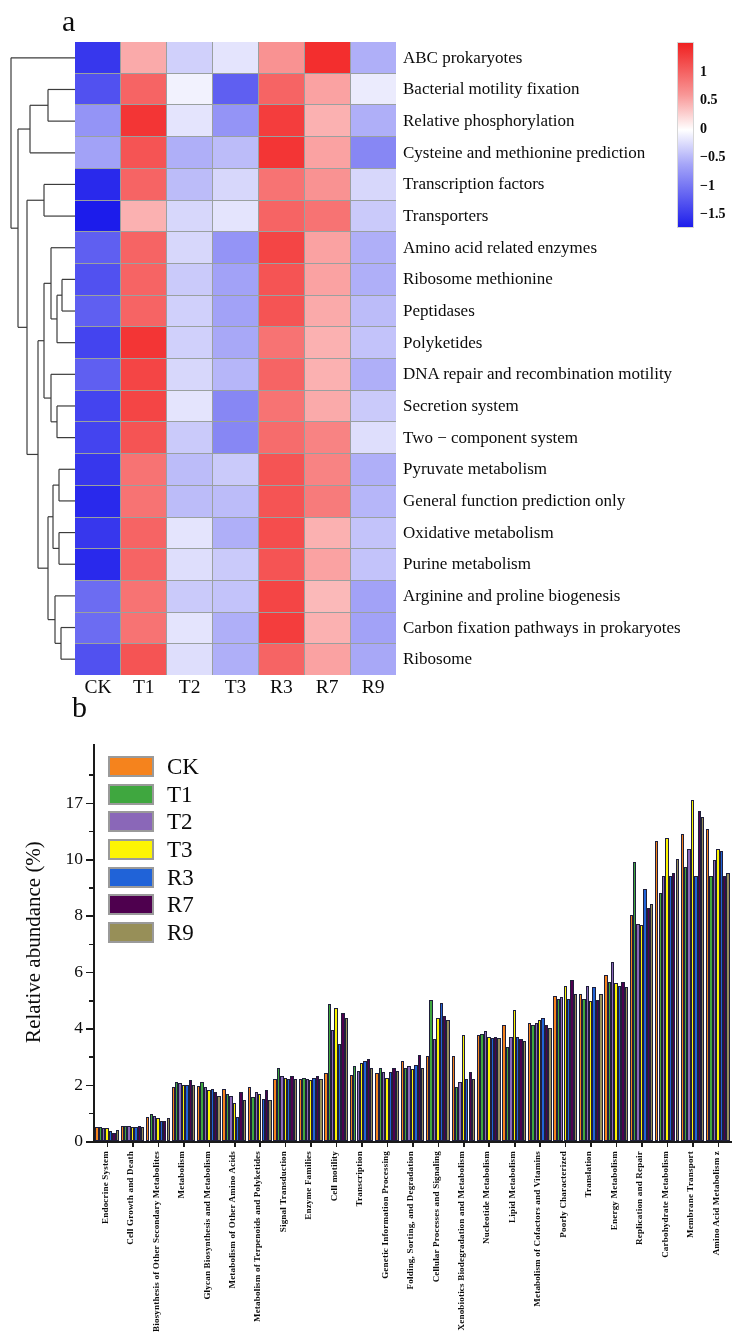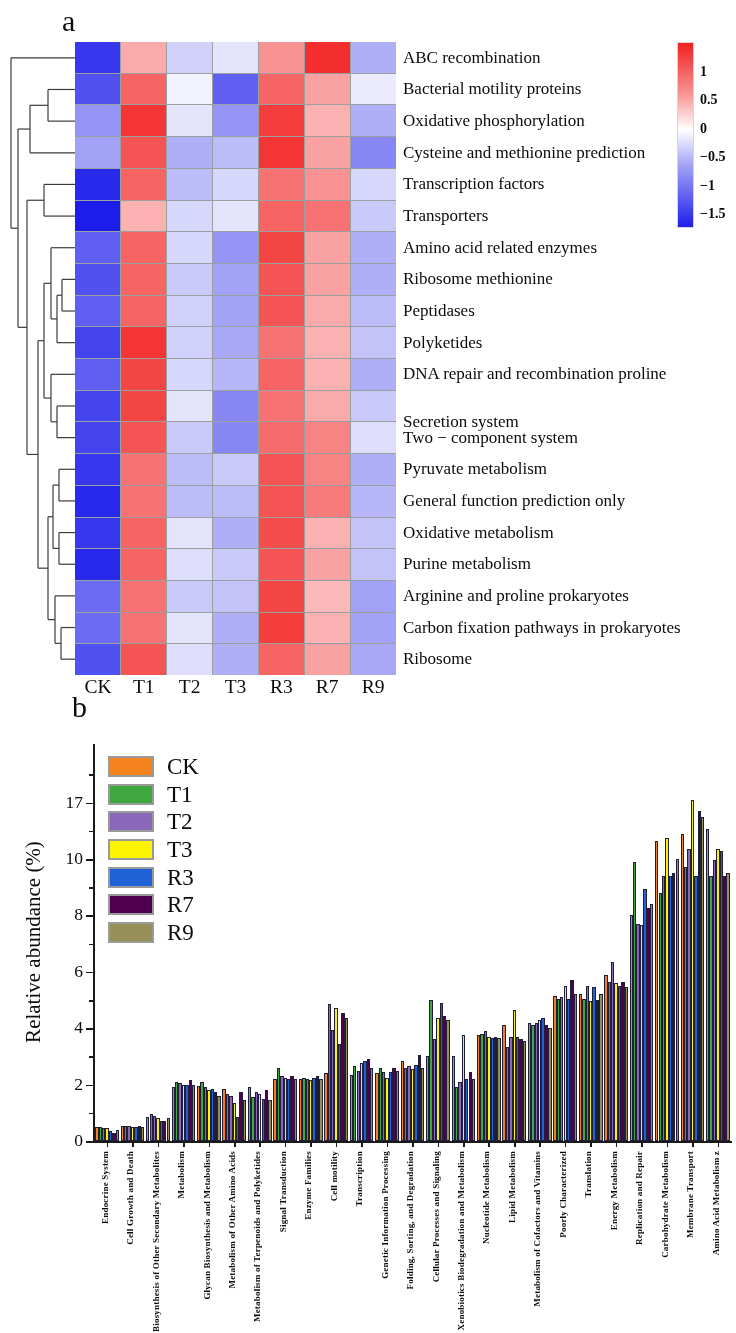--- a/index.html
+++ b/index.html
@@ -240,38 +240,38 @@
       <div class="hm-cell" title="Ribosome / CK: -1.3" style="background: rgb(81, 81, 240);"></div>
       <div class="hm-cell" title="Ribosome / T1: 1.1" style="background: rgb(245, 84, 84);"></div>
       <div class="hm-cell" title="Ribosome / T2: -0.25" style="background: rgb(222, 222, 252);"></div>
       <div class="hm-cell" title="Ribosome / T3: -0.6" style="background: rgb(175, 175, 248);"></div>
       <div class="hm-cell" title="Ribosome / R3: 1" style="background: rgb(246, 100, 100);"></div>
       <div class="hm-cell" title="Ribosome / R7: 0.6" style="background: rgb(250, 162, 162);"></div>
       <div class="hm-cell" title="Ribosome / R9: -0.65" style="background: rgb(168, 168, 247);"></div>
     </div>
 
   <div id="hm-rowlabs">
-      <div class="abs hm-rowlab" style="top: 42px;">ABC recombination</div>
-      <div class="abs hm-rowlab" style="top: 73.65px;">Bacterial motility proteins</div>
-      <div class="abs hm-rowlab" style="top: 105.3px;">Oxidative phosphorylation</div>
+      <div class="abs hm-rowlab" style="top: 42px;">ABC prokaryotes</div>
+      <div class="abs hm-rowlab" style="top: 73.65px;">Bacterial motility fixation</div>
+      <div class="abs hm-rowlab" style="top: 105.3px;">Relative phosphorylation</div>
       <div class="abs hm-rowlab" style="top: 136.95px;">Cysteine and methionine prediction</div>
       <div class="abs hm-rowlab" style="top: 168.6px;">Transcription factors</div>
       <div class="abs hm-rowlab" style="top: 200.25px;">Transporters</div>
       <div class="abs hm-rowlab" style="top: 231.9px;">Amino acid related enzymes</div>
       <div class="abs hm-rowlab" style="top: 263.55px;">Ribosome methionine</div>
       <div class="abs hm-rowlab" style="top: 295.2px;">Peptidases</div>
       <div class="abs hm-rowlab" style="top: 326.85px;">Polyketides</div>
-      <div class="abs hm-rowlab" style="top: 358.5px;">DNA repair and recombination proline</div>
-      <div class="abs hm-rowlab" style="top: 390.15px; margin-top: 16px;">Secretion system</div>
+      <div class="abs hm-rowlab" style="top: 358.5px;">DNA repair and recombination motility</div>
+      <div class="abs hm-rowlab" style="top: 390.15px;">Secretion system</div>
       <div class="abs hm-rowlab" style="top: 421.8px;">Two − component system</div>
       <div class="abs hm-rowlab" style="top: 453.45px;">Pyruvate metabolism</div>
       <div class="abs hm-rowlab" style="top: 485.1px;">General function prediction only</div>
       <div class="abs hm-rowlab" style="top: 516.75px;">Oxidative metabolism</div>
       <div class="abs hm-rowlab" style="top: 548.4px;">Purine metabolism</div>
-      <div class="abs hm-rowlab" style="top: 580.05px;">Arginine and proline prokaryotes</div>
+      <div class="abs hm-rowlab" style="top: 580.05px;">Arginine and proline biogenesis</div>
       <div class="abs hm-rowlab" style="top: 611.7px;">Carbon fixation pathways in prokaryotes</div>
       <div class="abs hm-rowlab" style="top: 643.35px;">Ribosome</div>
     </div>
   <div id="hm-collabs">
       <div class="abs hm-collab" style="left: 97.9286px;">CK</div>
       <div class="abs hm-collab" style="left: 143.786px;">T1</div>
       <div class="abs hm-collab" style="left: 189.643px;">T2</div>
       <div class="abs hm-collab" style="left: 235.5px;">T3</div>
       <div class="abs hm-collab" style="left: 281.357px;">R3</div>
       <div class="abs hm-collab" style="left: 327.214px;">R7</div>

